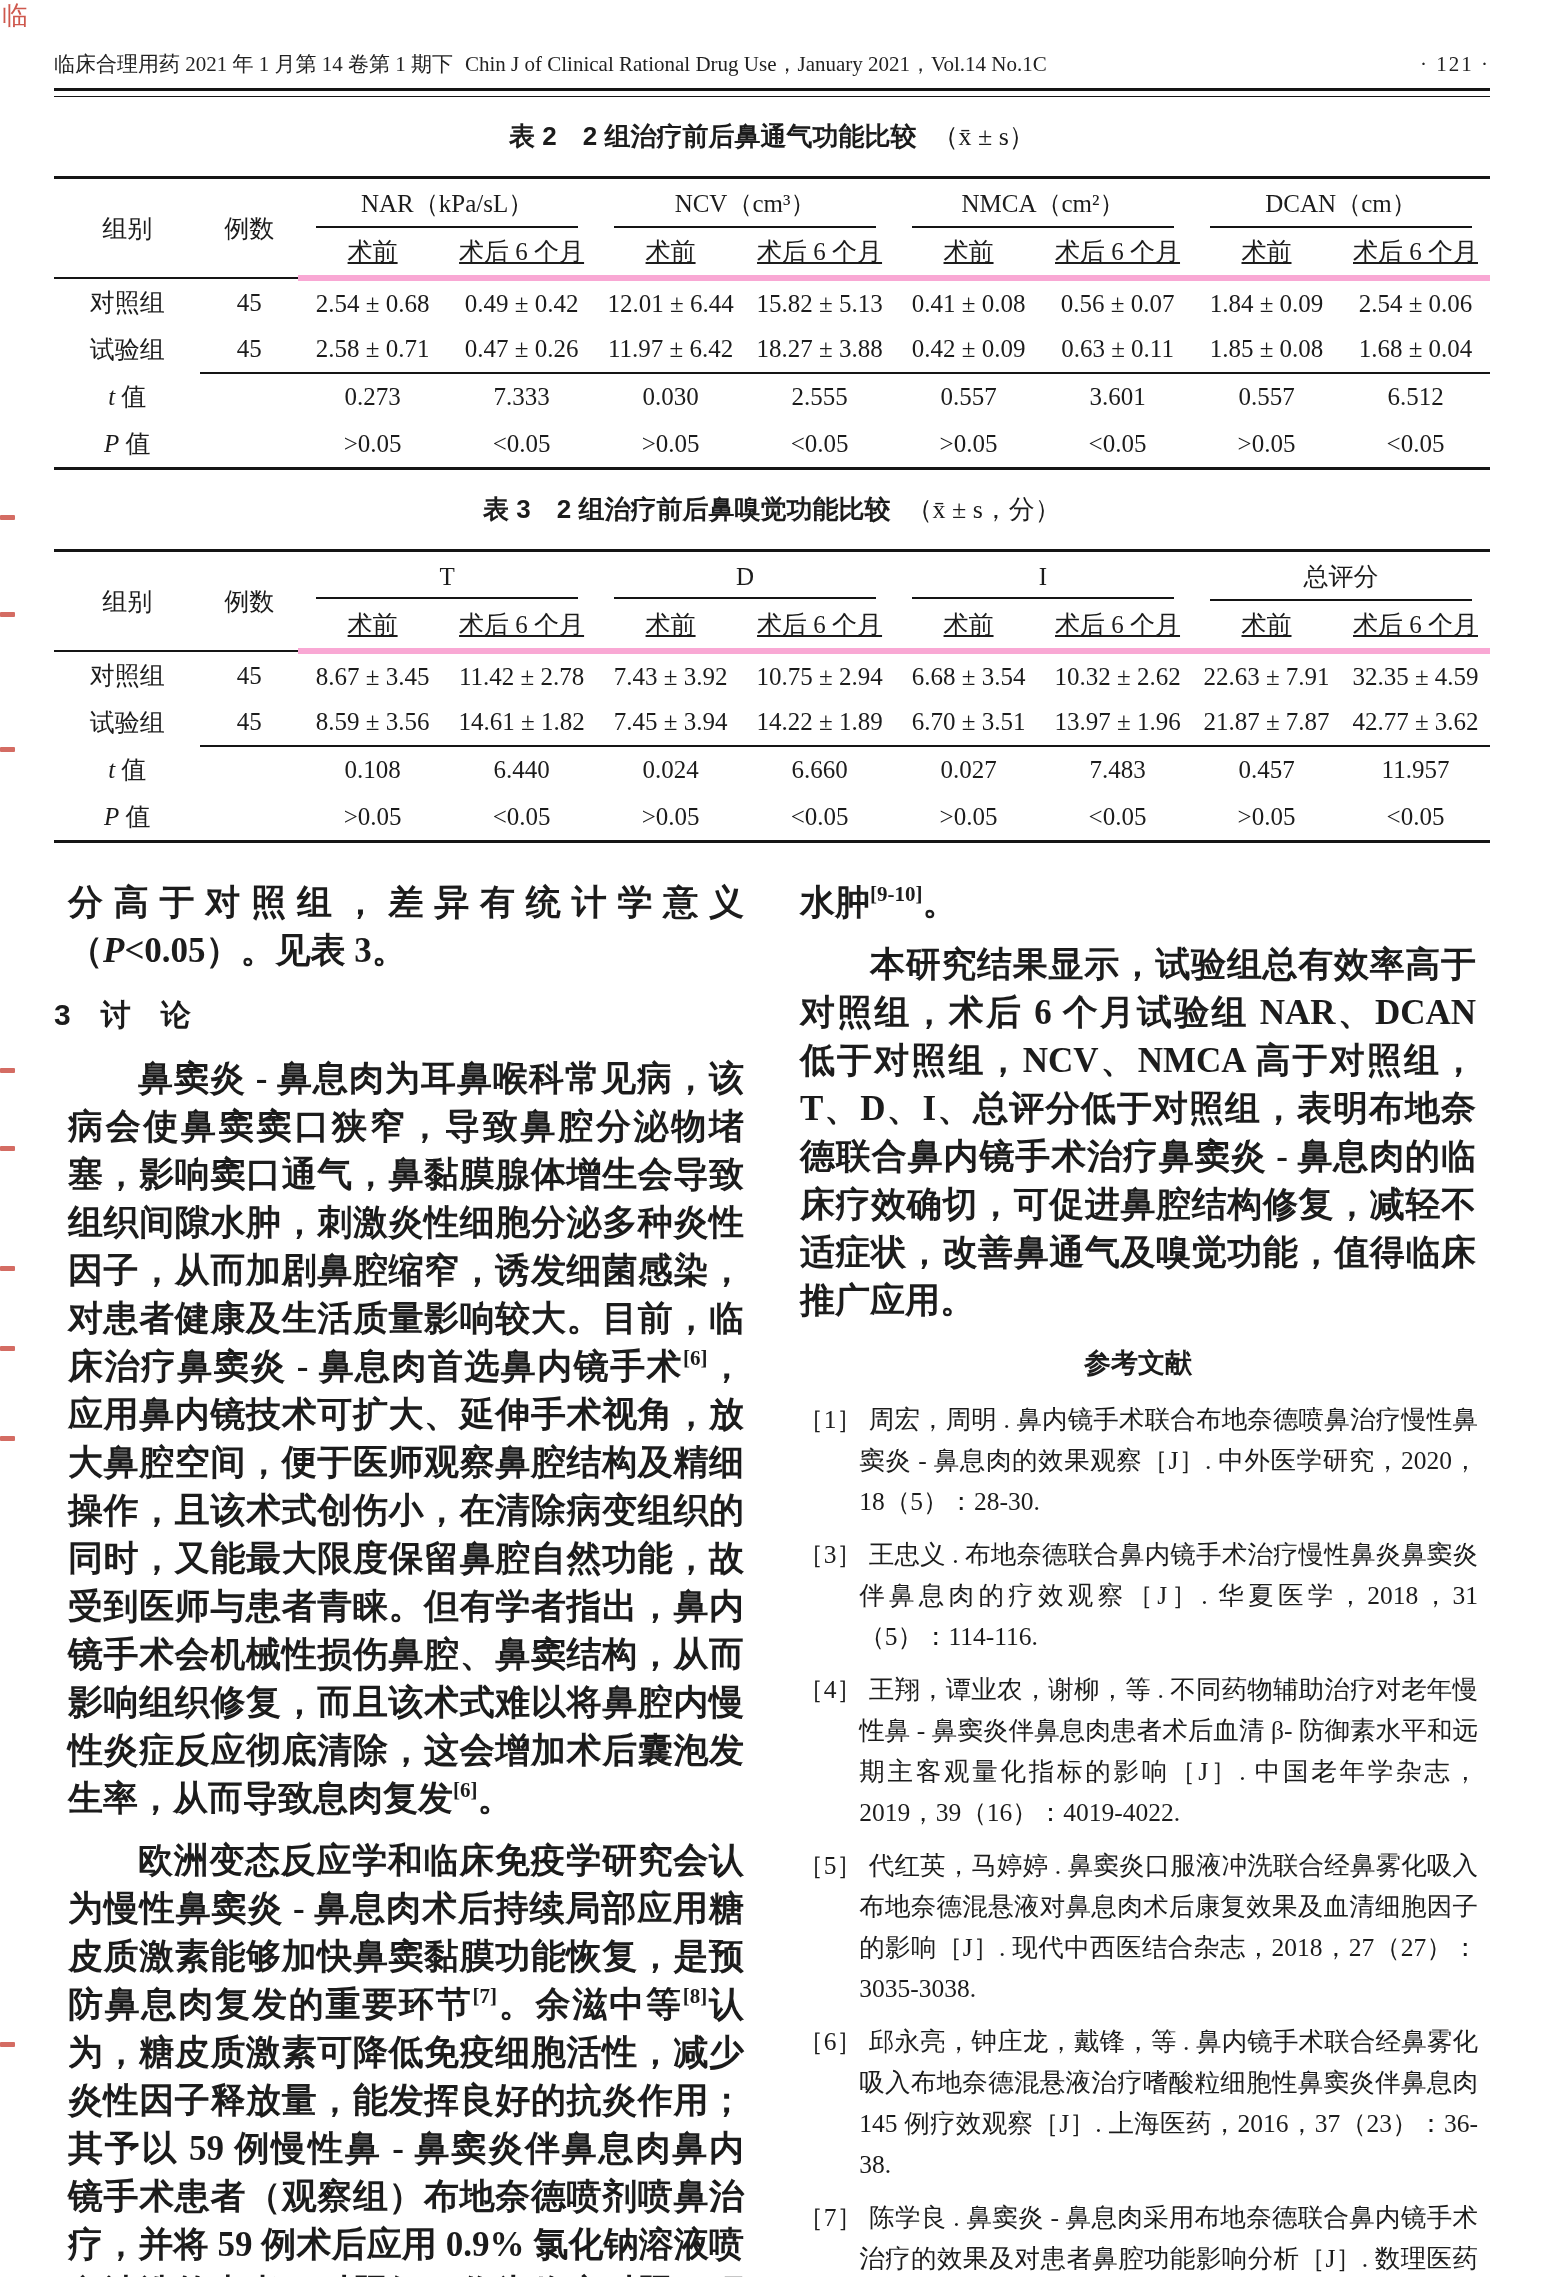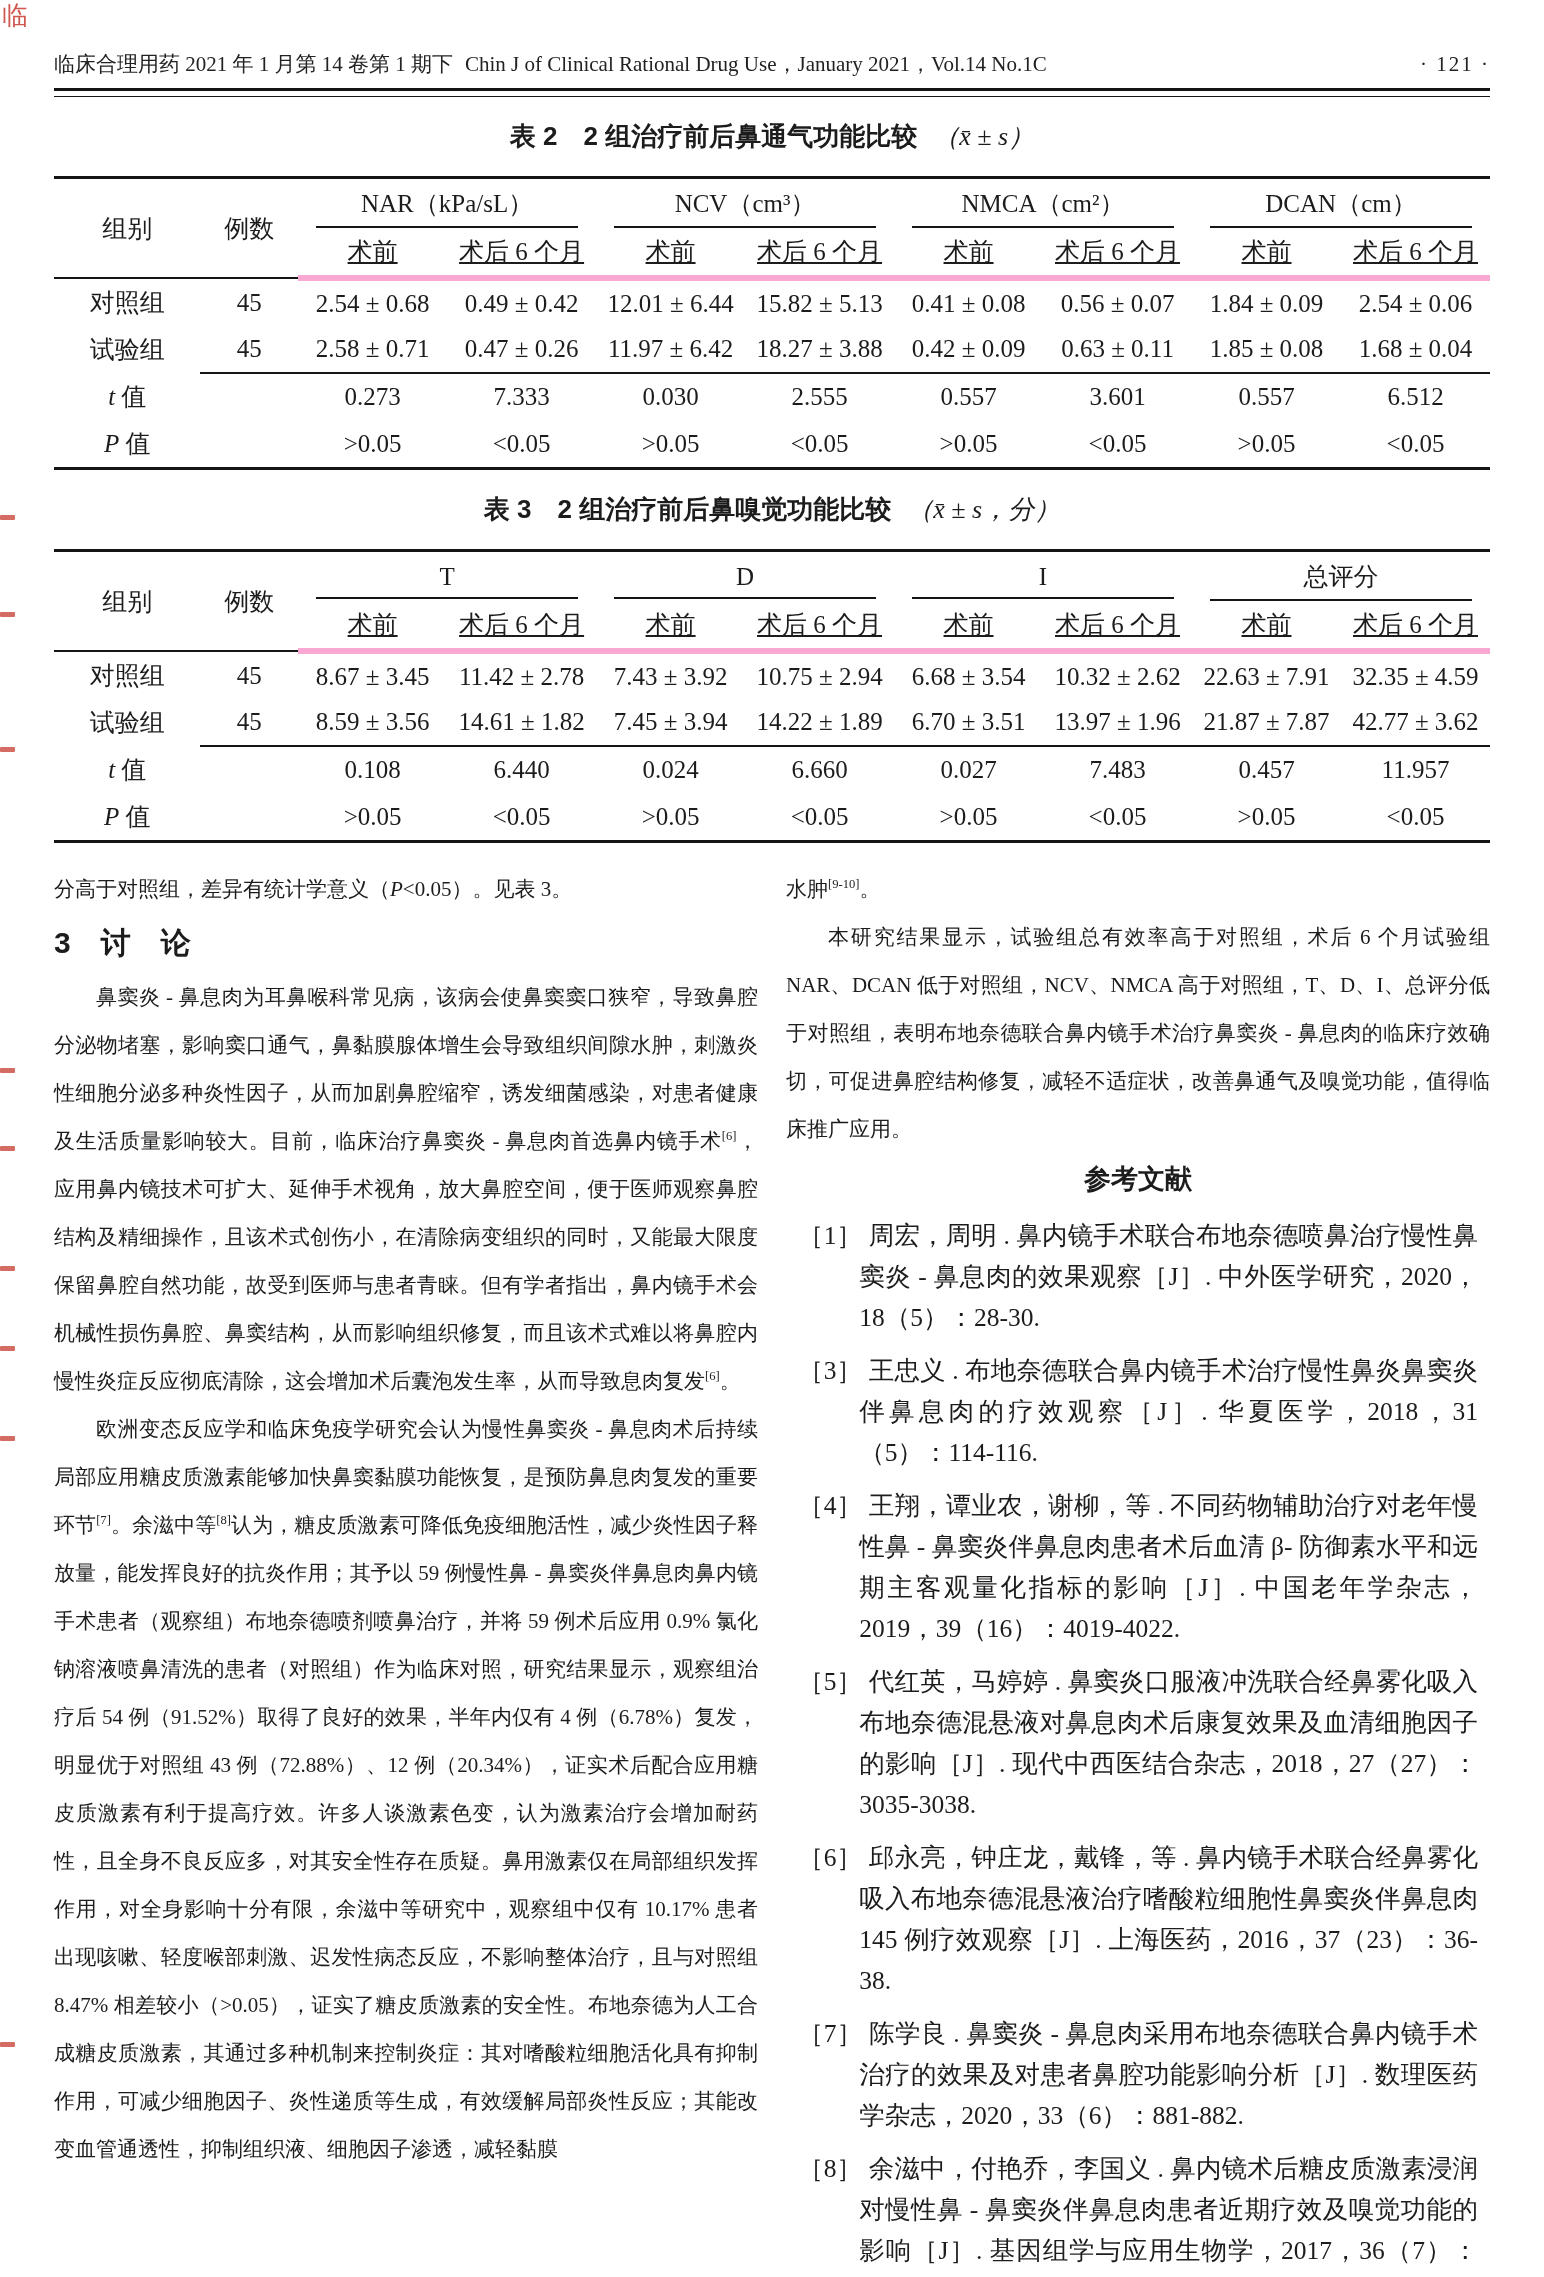--- a/index.html
+++ b/index.html
@@ -15,36 +15,36 @@
     color:#1c1c1c;
   }
   
   .hdr{display:flex;align-items:baseline;font-size:21px;color:#222;}
   .hdr .left{display:flex;gap:12px;align-items:baseline;}
   .hdr .pageno{margin-left:auto;letter-spacing:2px;}
   .hdr-rule{margin-top:10px;border-top:3px solid #151515;border-bottom:1px solid #151515;height:5px;}
   
   .tbl-title{margin-top:22px;text-align:center;font-size:26px;}
   .tbl-title .tt{font-weight:bold;font-family:"Liberation Sans","DejaVu Sans",sans-serif;}
-  .tbl-title .tn{margin-left:16px;font-style:italic;}
+  .tbl-title .tn{margin-left:16px;}
   .tbl-wrap{margin-top:22px;}
   table.pt{width:100%;border-collapse:collapse;table-layout:fixed;
     border-top:3.5px solid #151515;border-bottom:3.5px solid #151515;font-size:25px;}
   table.pt th,table.pt td{font-weight:normal;text-align:center;padding:6px 2px;color:#1c1c1c;}
   table.pt thead th{padding:3px 2px;}
   table.pt thead th .gl{border-bottom:2px solid #151515;margin:0 16px;padding:5px 0 6px;}
   table.pt thead tr.subhead th{border-bottom:6px solid #f9a8d4;padding:4px 2px 7px;text-decoration:underline;}
   table.pt thead th.rspan{border-bottom:2px solid #151515;}
   table.pt tbody td{padding:7px 2px;}
   table.pt tr.rule td{border-top:2px solid #151515;}
   table.pt tr.rule td:first-child{border-top:none;}
   
   .cols{display:flex;gap:28px;margin-top:22px;}
   .col{flex:1;min-width:0;}
-  .body-p{margin:0;font-size:21px;line-height:48px;text-align:justify;}
+  .body-p{margin:14px;font-size:35px;line-height:48px;text-align:justify;font-weight:bold;}
   .body-p.indent{text-indent:2em;}
   .sec-head{font-size:30px;font-weight:bold;font-family:"Liberation Sans","DejaVu Sans",sans-serif;
     margin:4px 0 4px 0;line-height:52px;}
   .ref-head{text-align:center;font-weight:bold;font-size:27px;
     font-family:"Liberation Sans","DejaVu Sans",sans-serif;line-height:48px;margin:2px 0;}
   .ref{margin:12px;font-size:25.5px;line-height:41px;text-align:justify;
     padding-left:2.4em;text-indent:-2.4em;}
   sup{font-size:0.6em;line-height:0;}
   
   .corner-mark{position:absolute;left:2px;top:2px;width:26px;height:28px;overflow:hidden;

